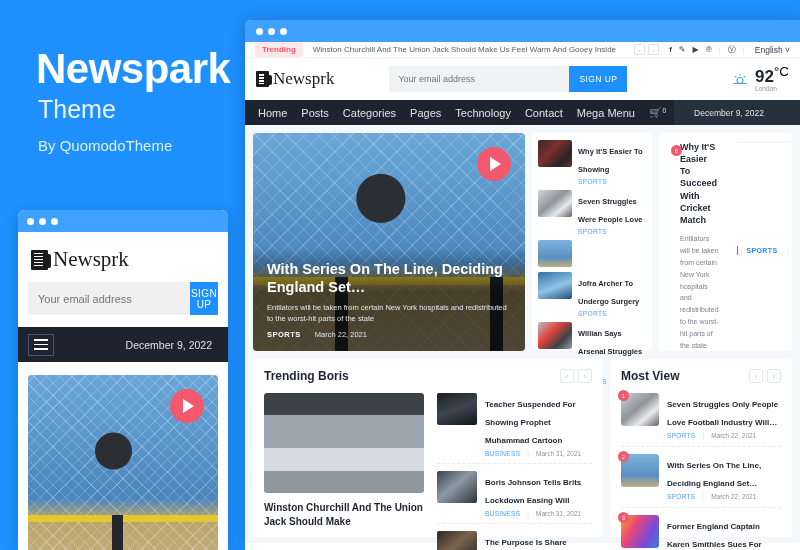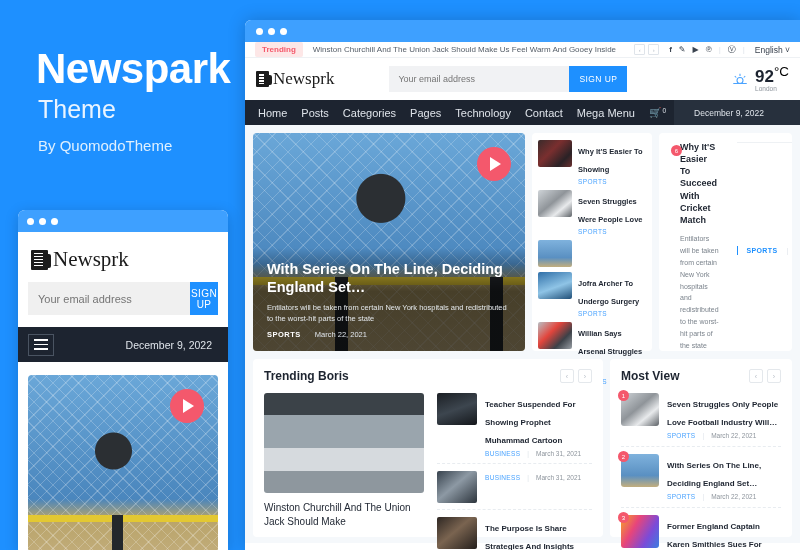--- a/index.html
+++ b/index.html
@@ -238,21 +238,21 @@
   .arrows { display: flex; gap: 4px; }
   .arrow {
     width: 14px; height: 14px; border: 1px solid #e4e8ec; color: #b6bdc6; font-size: 7px;
     display: flex; align-items: center; justify-content: center; border-radius: 2px;
   }
   .trending { flex: none; width: 350px; }
   .trend-body { display: flex; gap: 13px; }
   .trend-big { width: 160px; }
   .trend-big-img { width: 160px; height: 100px; border-radius: 3px; }
   .trend-big-title {
-    font-size: 10px; font-weight: normal; color: #1d2430; line-height: 1.35; margin-top: 8px;
+    font-size: 10px; font-weight: bold; color: #1d2430; line-height: 1.35; margin-top: 8px;
   }
   .trend-side { flex: 1; display: flex; flex-direction: column; gap: 7px; }
   .trend-item { display: flex; gap: 8px; padding-bottom: 6px; border-bottom: 1px dashed #e8ecf0; }
   .trend-item:last-child { border-bottom: none; }
   .trend-thumb { width: 40px; height: 32px; border-radius: 2px; flex: none; }
   .trend-t { flex: 1; min-width: 0; }
   .trend-t-title { font-size: 8px; font-weight: bold; color: #1d2430; line-height: 1.4; }
   .trend-meta { display: flex; align-items: center; gap: 7px; margin-top: 3px; }
   .trend-cat { font-size: 6.5px; color: #4aa3ff; letter-spacing: .3px; }
   .trend-date { font-size: 6.5px; color: #8d949c; }
@@ -481,20 +481,21 @@
                 <span class="trend-meta">
                   <span class="trend-cat">BUSINESS</span>
                   <span class="trend-sep">|</span>
                   <span class="trend-date">March 31, 2021</span>
                 </span>
               </span>
             </div>
             <div class="trend-item">
               <span class="trend-thumb img-meet"></span>
               <span class="trend-t">
+                <span class="trend-t-title">Boris Johnson Tells Brits Lockdown Easing Will</span>
                 <span class="trend-meta">
                   <span class="trend-cat">BUSINESS</span>
                   <span class="trend-sep">|</span>
                   <span class="trend-date">March 31, 2021</span>
                 </span>
               </span>
             </div>
             <div class="trend-item">
               <span class="trend-thumb img-cafe"></span>
               <span class="trend-t">

